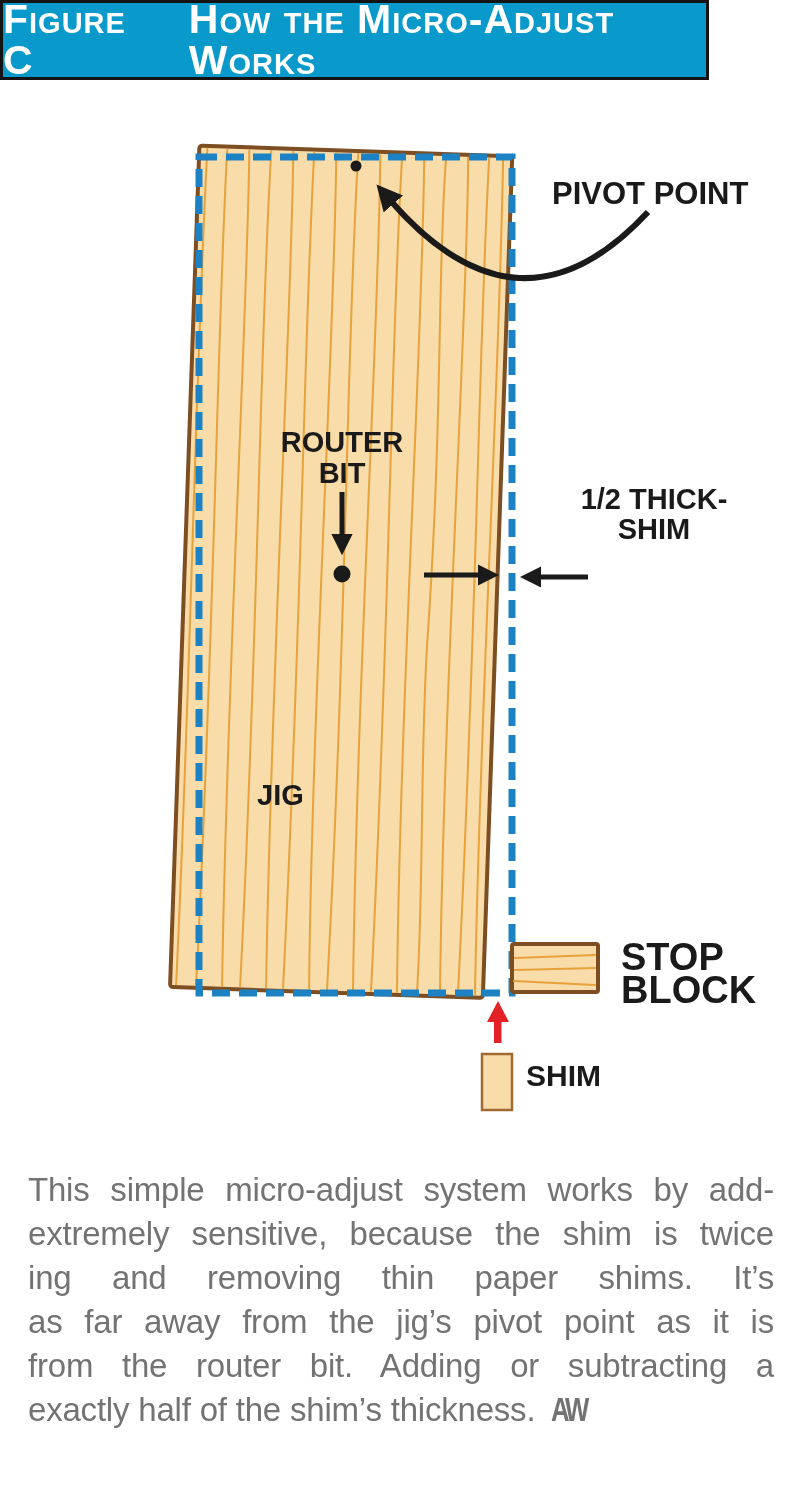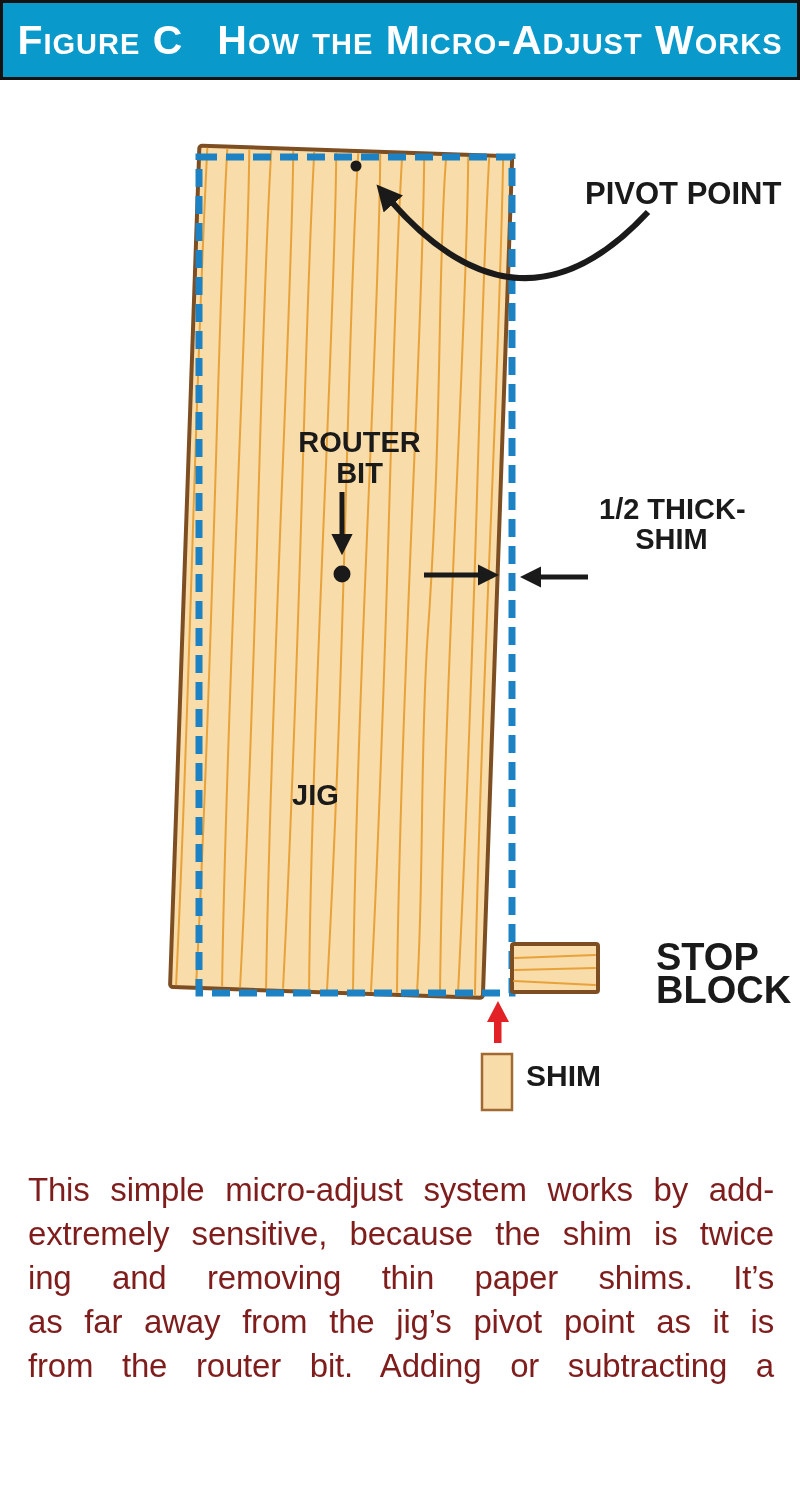--- a/index.html
+++ b/index.html
@@ -4,50 +4,50 @@
 <style>
   :root{
     --header-bg:#0999CB; --header-text:#FFFFFF; --wood-fill:#F8DCA9; --wood-grain:#E8A23C;
     --wood-edge:#7E4E23; --outline-blue:#1C82C4; --ink:#1A1A1A; --arrow-red:#E32227; --page-bg:#FFFFFF;
   }
   html,body{margin:0;padding:0;background:#fff;}
   .page{position:relative;width:800px;height:1485px;background:var(--page-bg);
         font-family:"Liberation Sans",sans-serif;overflow:hidden;}
 
   
-  .hdr{position:relative;z-index:3;box-sizing:border-box;width:800px;height:80px;
+  .hdr{position:relative;z-index:3;box-sizing:border-box;width:709px;height:80px;
        background:var(--header-bg);border:3px solid #131313;
        display:flex;align-items:center;justify-content:center;}
   .hdr span{font-variant:small-caps;font-weight:700;color:var(--header-text);
             font-size:41px;letter-spacing:1px;line-height:1;}
   .hdr .fig-label{margin-right:34px;}
 
   
   svg.art{position:absolute;left:0;top:0;z-index:1;}
   .wood{fill:var(--wood-fill);stroke:var(--wood-edge);stroke-width:4;}
   .grain{fill:none;stroke:var(--wood-grain);stroke-width:2;stroke-linecap:round;}
   .dashed{fill:none;stroke:var(--outline-blue);stroke-width:7;stroke-dasharray:18 9;}
   .blk{fill:var(--ink);}
   .ln{fill:none;stroke:var(--ink);stroke-width:5;}
   .curve{fill:none;stroke:var(--ink);stroke-width:6;}
   .red{fill:var(--arrow-red);}
   .shim-rect{fill:var(--wood-fill);stroke:#A06A30;stroke-width:2.5;}
 
   
   .lbl{position:absolute;z-index:4;color:var(--ink);font-weight:700;white-space:nowrap;}
-  .lbl div{white-space:nowrap;padding-left:35px;}
-  .pivot-lbl{left:552px;top:176px;font-size:31px;margin-left:33px;}
+  .lbl div{white-space:nowrap;}
+  .pivot-lbl{left:552px;top:176px;font-size:31px;}
   .router-lbl{left:262px;top:427px;width:160px;font-size:29px;line-height:31px;text-align:center;}
-  .thick-lbl{left:564px;top:494px;width:180px;font-size:29px;line-height:30px;text-align:center;}
+  .thick-lbl{left:564px;top:484px;width:180px;font-size:29px;line-height:30px;text-align:center;}
   .jig-lbl{left:257px;top:780px;width:160px;font-size:29px;line-height:30px;text-align:left;}
   .stop-lbl{left:621px;top:941px;font-size:38px;line-height:33px;}
   .shim-lbl{left:526px;top:1059px;font-size:30px;}
 
   
-  .caption{position:absolute;z-index:4;left:28px;top:1168px;width:746px;color:#7f1d1d;
+  .caption{position:absolute;z-index:4;left:28px;top:1168px;width:746px;color:#737373;
            font-size:33px;line-height:44px;letter-spacing:-0.2px;}
   .cap-line{text-align:justify;text-align-last:justify;}
   .cap-line.last{text-align:left;text-align-last:left;}
   .aw{display:inline-block;font-weight:800;letter-spacing:-4px;transform:scaleX(0.78);
       transform-origin:left center;margin-left:16px;}
 </style>
 </head>
 <body>
 
 <div class="page">
@@ -132,15 +132,18 @@
   </div>
 
   <div class="lbl shim-lbl">SHIM</div>
 
   <div class="caption">
     <div class="cap-line">This simple micro-adjust system works by add-</div>
     <div class="cap-line">extremely sensitive, because the shim is twice</div>
     <div class="cap-line">ing and removing thin paper shims. It’s</div>
     <div class="cap-line">as far away from the jig’s pivot point as it is</div>
     <div class="cap-line">from the router bit. Adding or subtracting a</div>
+    <div class="cap-line last">
+      <span>exactly half of the shim’s thickness.</span><span class="aw">AW</span>
+    </div>
   </div>
 
 </div>
 
 </body></html>

